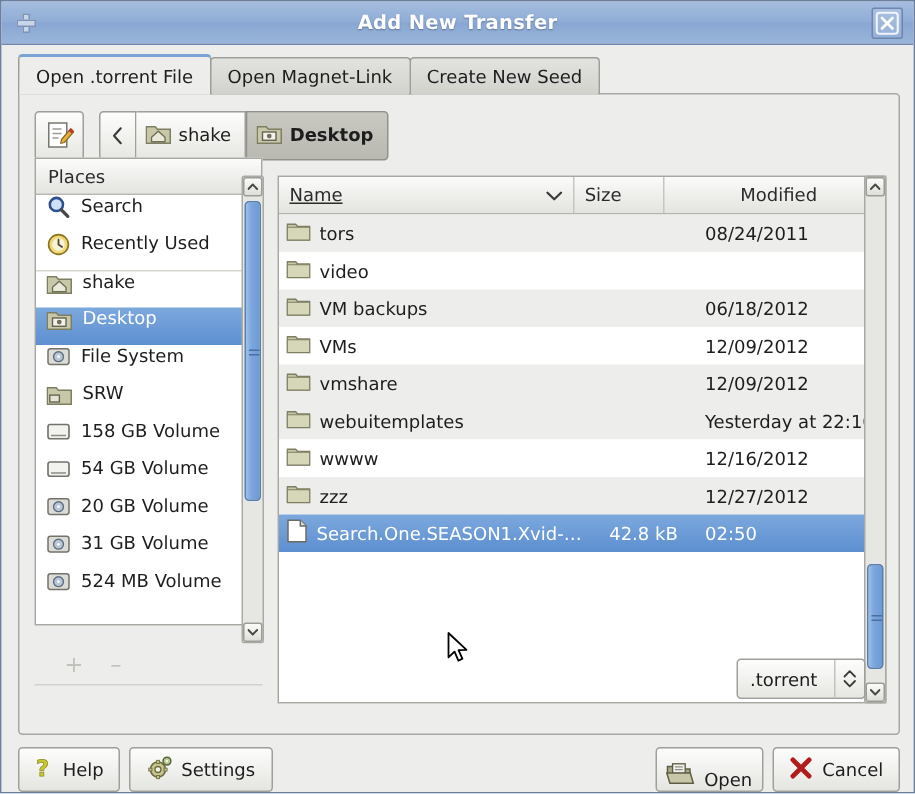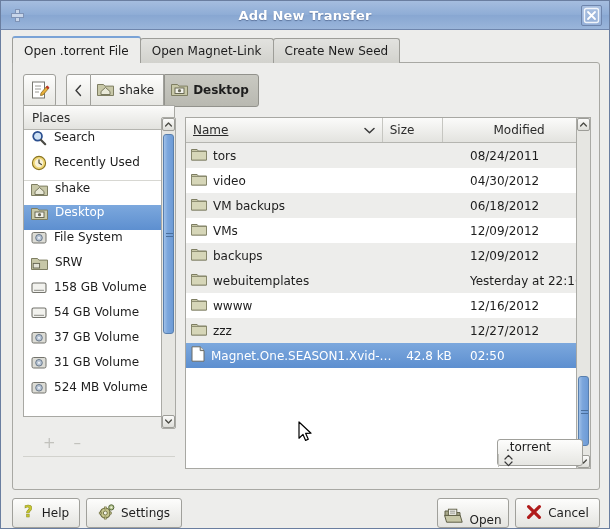--- a/index.html
+++ b/index.html
@@ -271,28 +271,27 @@
     background: linear-gradient(to bottom,#7ca8dd,#5d8fd0);
     color: #ffffff;
   }
   .fl-name { width: 214px; display: flex; align-items: center; gap: 6px; padding-left: 5px; overflow: hidden; white-space: nowrap; }
   .fl-size { width: 64px; text-align: center; padding-right: 6px; }
   .fl-mod  { width: 120px; padding-left: 6px; white-space: nowrap; }
 
   
   .filter-combo {
     position: absolute;
-    right: 16px; top: 376px;
+    right: 22px; top: 376px;
     width: 86px; height: 27px;
     background: linear-gradient(to bottom,#fdfdfc,#e6e6e2);
     border: 1px solid #a0a09b;
     border-radius: 3px;
     display: flex;
-    align-items: flex-start;
-    flex-direction: column;
+    align-items: center;
   }
   .filter-combo .val {
     flex: 1;
     padding-left: 8px;
     font-size: 12px;
     color: #1d1d1d;
   }
   .filter-combo .spin {
     width: 20px;
     height: 25px;
@@ -496,21 +495,21 @@
         </div>
 
         <div class="place-row">
           <span class="ico">
             <svg width="16" height="15" viewBox="0 0 16 15">
               <rect x="1" y="2.5" width="14" height="10.5" rx="1.6" fill="#dcdcd6" stroke="#73736c" stroke-width="1"></rect>
               <circle cx="8" cy="7.8" r="3.3" fill="#b9c6d6" stroke="#5d6d80" stroke-width=".9"></circle>
               <circle cx="8" cy="7.8" r=".9" fill="#ffffff"></circle>
             </svg>
           </span>
-          <span>37 GB Volume</span>
+          <span>20 GB Volume</span>
         </div>
 
         <div class="place-row">
           <span class="ico">
             <svg width="16" height="15" viewBox="0 0 16 15">
               <rect x="1" y="2.5" width="14" height="10.5" rx="1.6" fill="#dcdcd6" stroke="#73736c" stroke-width="1"></rect>
               <circle cx="8" cy="7.8" r="3.3" fill="#b9c6d6" stroke="#5d6d80" stroke-width=".9"></circle>
               <circle cx="8" cy="7.8" r=".9" fill="#ffffff"></circle>
             </svg>
           </span>
@@ -584,21 +583,20 @@
 
         <div class="fl-row odd">
           <div class="fl-name">
               <span class="ico"><svg width="16" height="14" viewBox="0 0 16 14">
                   <path d="M.5 2.5 h5.6 l1.3 1.5 h8.1 v9 h-15 z" fill="#c8c8a8" stroke="#7e7e62" stroke-width="1"></path>
                   <path d="M.5 4.5 h15 v8.5 h-15 z" fill="#d6d6b8" stroke="#7e7e62" stroke-width=".8"></path>
                 </svg></span>
               <span>video</span>
             </div>
           <div class="fl-size"></div>
-          <div class="fl-mod">04/30/2012</div>
         </div>
 
         <div class="fl-row even">
           <div class="fl-name">
               <span class="ico"><svg width="16" height="14" viewBox="0 0 16 14">
                   <path d="M.5 2.5 h5.6 l1.3 1.5 h8.1 v9 h-15 z" fill="#c8c8a8" stroke="#7e7e62" stroke-width="1"></path>
                   <path d="M.5 4.5 h15 v8.5 h-15 z" fill="#d6d6b8" stroke="#7e7e62" stroke-width=".8"></path>
                 </svg></span>
               <span>VM backups</span>
             </div>
@@ -617,21 +615,21 @@
           <div class="fl-size"></div>
           <div class="fl-mod">12/09/2012</div>
         </div>
 
         <div class="fl-row even">
           <div class="fl-name">
               <span class="ico"><svg width="16" height="14" viewBox="0 0 16 14">
                   <path d="M.5 2.5 h5.6 l1.3 1.5 h8.1 v9 h-15 z" fill="#c8c8a8" stroke="#7e7e62" stroke-width="1"></path>
                   <path d="M.5 4.5 h15 v8.5 h-15 z" fill="#d6d6b8" stroke="#7e7e62" stroke-width=".8"></path>
                 </svg></span>
-              <span>backups</span>
+              <span>vmshare</span>
             </div>
           <div class="fl-size"></div>
           <div class="fl-mod">12/09/2012</div>
         </div>
 
 
         <div class="fl-row even">
           <div class="fl-name">
               <span class="ico"><svg width="16" height="14" viewBox="0 0 16 14">
                   <path d="M.5 2.5 h5.6 l1.3 1.5 h8.1 v9 h-15 z" fill="#c8c8a8" stroke="#7e7e62" stroke-width="1"></path>
@@ -666,21 +664,21 @@
           <div class="fl-size"></div>
           <div class="fl-mod">12/27/2012</div>
         </div>
 
         <div class="fl-row selected">
           <div class="fl-name">
               <span class="ico"><svg width="14" height="16" viewBox="0 0 14 16">
                   <path d="M1 .8 h8.2 L13 4.6 V15.2 H1 Z" fill="#ffffff" stroke="#6b6b64" stroke-width="1"></path>
                   <path d="M9.2 .8 V4.6 H13" fill="#dcdcd6" stroke="#6b6b64" stroke-width="1"></path>
                 </svg></span>
-              <span>Magnet.One.SEASON1.Xvid-…</span>
+              <span>Search.One.SEASON1.Xvid-…</span>
             </div>
           <div class="fl-size">42.8 kB</div>
           <div class="fl-mod">02:50</div>
         </div>
       </div>
 
       <div class="sbar" style="left:563px; top:54px; height:352px;">
         <div class="sbar-arrow" style="top:0;">
           <svg width="7" height="5" viewBox="0 0 7 5">
               <path d="M.6 4 L3.5 1 L6.4 4" fill="none" stroke="#4a4a44" stroke-width="1.3" stroke-linecap="round" stroke-linejoin="round"></path>

